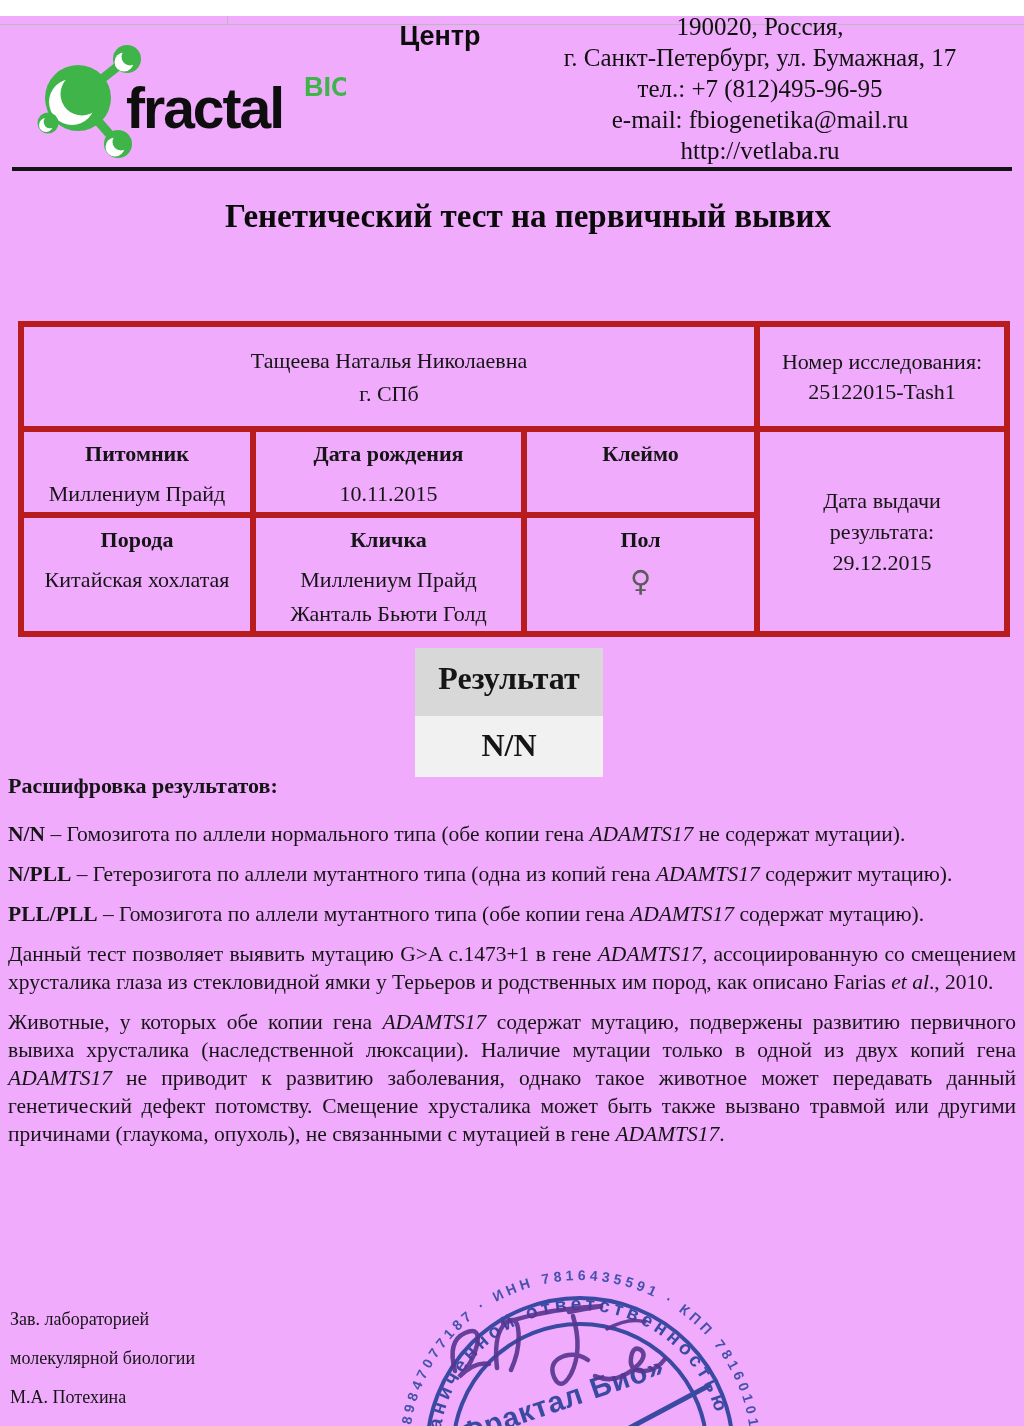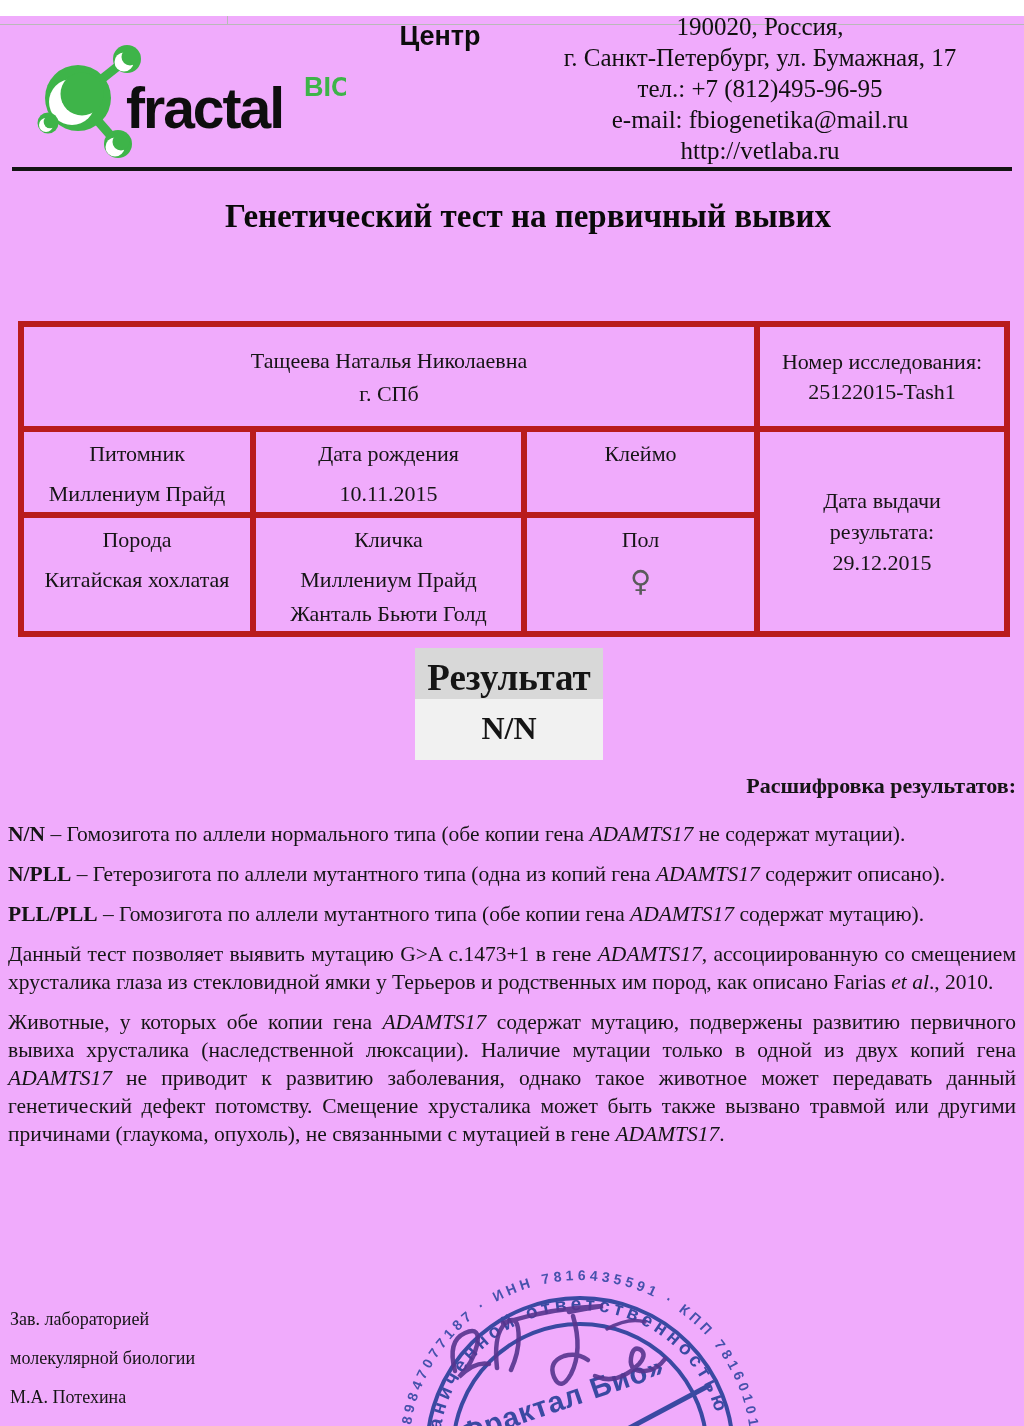--- a/index.html
+++ b/index.html
@@ -32,32 +32,32 @@
     position:absolute;top:305px;left:18px;width:986px;
     border-collapse:collapse;table-layout:fixed;font-size:22px;
   }
   .info-table td{border:6px solid #b91c1c;text-align:center;padding:0;}
   .r1 td{height:99px;vertical-align:middle;}
   .r2 td{height:80px;vertical-align:top;}
   .r3 td{height:107px;vertical-align:top;}
   .owner-cell{line-height:33px;}
   .study-cell{line-height:30px;}
   .issue-cell{vertical-align:middle !important;line-height:31px;}
-  .lbl{font-weight:normal;margin-top:8px;line-height:28px;}
+  .lbl{font-weight:bold;margin-top:8px;line-height:28px;}
   .val{margin-top:9px;line-height:34px;}
   .sex-val{margin-top:10px;font-size:29px;color:#5a5a5a;
     font-family:"DejaVu Sans","Liberation Serif",serif;}
   
   .result-box{position:absolute;top:632px;left:415px;width:188px;text-align:center;}
-  .result-head{height:51px;line-height:60px;background:#d8d8d8;font-weight:bold;font-size:37px;}
+  .result-head{height:68px;line-height:60px;background:#d8d8d8;font-weight:bold;font-size:32px;}
   .result-val{height:61px;line-height:58px;background:#f1f1f1;font-weight:bold;font-size:32px;}
   
   .body-text{position:absolute;top:756px;left:8px;width:1008px;
     font-size:21.5px;line-height:28px;text-align:justify;}
-  .body-text h3{font-size:22px;font-weight:bold;margin:0 0 20px 0;line-height:28px;text-align:right;}
+  .body-text h3{font-size:22px;font-weight:bold;margin:0 0 20px 0;line-height:28px;text-align:left;}
   .body-text p{margin:0 0 12px 0;}
   .b{font-weight:bold;}
   .i{font-style:italic;}
   
   .signatory{position:absolute;top:1289px;left:10px;font-size:18px;}
   .signatory p{margin:0 0 11px 0;line-height:28px;}
   
   .stamp{position:absolute;left:370px;top:1225px;width:420px;height:420px;z-index:2;}
   .stamp text{font-family:"Liberation Sans",sans-serif;}
   .stamp .ring-small{font-size:14px;font-weight:bold;letter-spacing:4px;fill:#3d4da8;opacity:.95;}
@@ -170,21 +170,21 @@
     </table>
 
   <div class="result-box">
     <div class="result-head">Результат</div>
     <div class="result-val">N/N</div>
   </div>
 
   <div class="body-text">
     <h3>Расшифровка результатов:</h3>
     <p><span class="b">N/N</span><span> –  Гомозигота по аллели нормального типа (обе копии гена </span><span class="i">ADAMTS17</span><span> не содержат мутации).</span></p>
-    <p><span class="b">N/PLL</span><span> – Гетерозигота по аллели мутантного  типа (одна из копий гена </span><span class="i">ADAMTS17</span><span> содержит описано).</span></p>
+    <p><span class="b">N/PLL</span><span> – Гетерозигота по аллели мутантного  типа (одна из копий гена </span><span class="i">ADAMTS17</span><span> содержит мутацию).</span></p>
     <p><span class="b">PLL/PLL</span><span> – Гомозигота по аллели мутантного типа (обе копии гена </span><span class="i">ADAMTS17</span><span> содержат мутацию).</span></p>
     <p><span>Данный тест позволяет выявить мутацию  G&gt;A c.1473+1 в гене </span><span class="i">ADAMTS17</span><span>, ассоциированную со смещением хрусталика глаза из стекловидной ямки у Терьеров и родственных им пород, как описано Farias </span><span class="i">et al</span><span>., 2010.</span></p>
     <p><span>Животные, у которых обе копии гена </span><span class="i">ADAMTS17</span><span> содержат мутацию, подвержены развитию первичного вывиха хрусталика (наследственной люксации). Наличие мутации только в одной из двух копий гена </span><span class="i">ADAMTS17</span><span> не приводит к развитию заболевания, однако такое животное может передавать данный генетический дефект потомству. Смещение хрусталика может быть также вызвано травмой или другими причинами (глаукома, опухоль), не связанными с мутацией в гене  </span><span class="i">ADAMTS17</span><span>.</span></p>
   </div>
 
   <div class="signatory">
     <p>Зав. лабораторией</p>
     <p>молекулярной биологии</p>
     <p>М.А. Потехина</p>
   </div>

